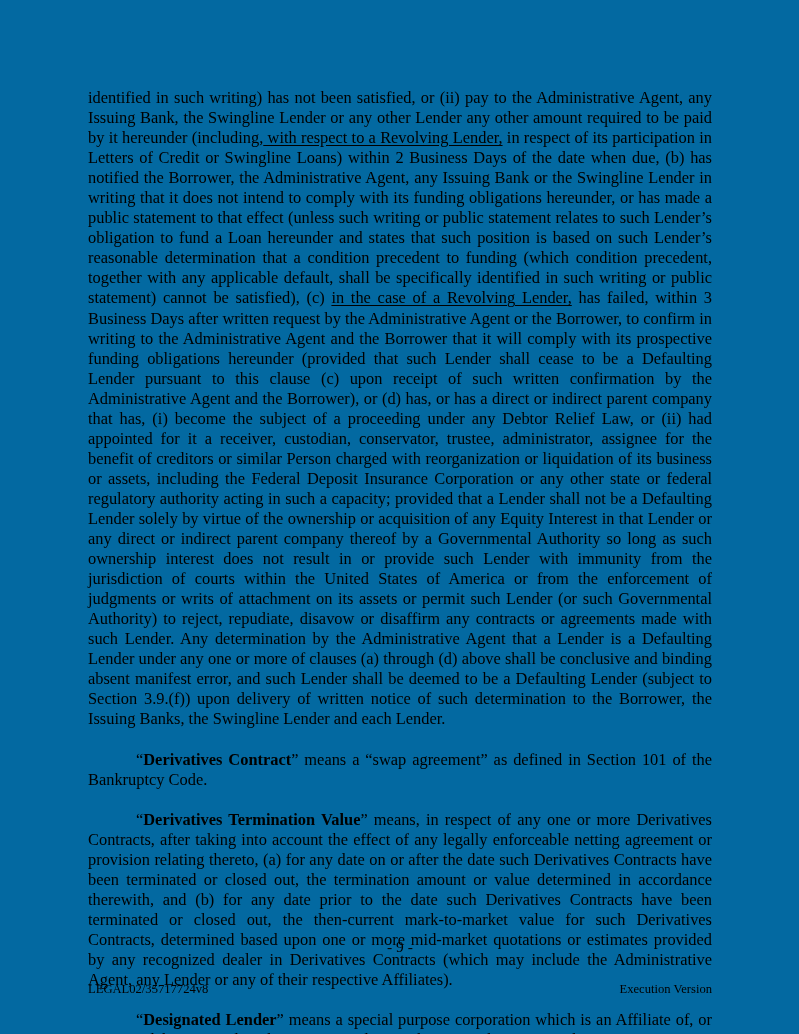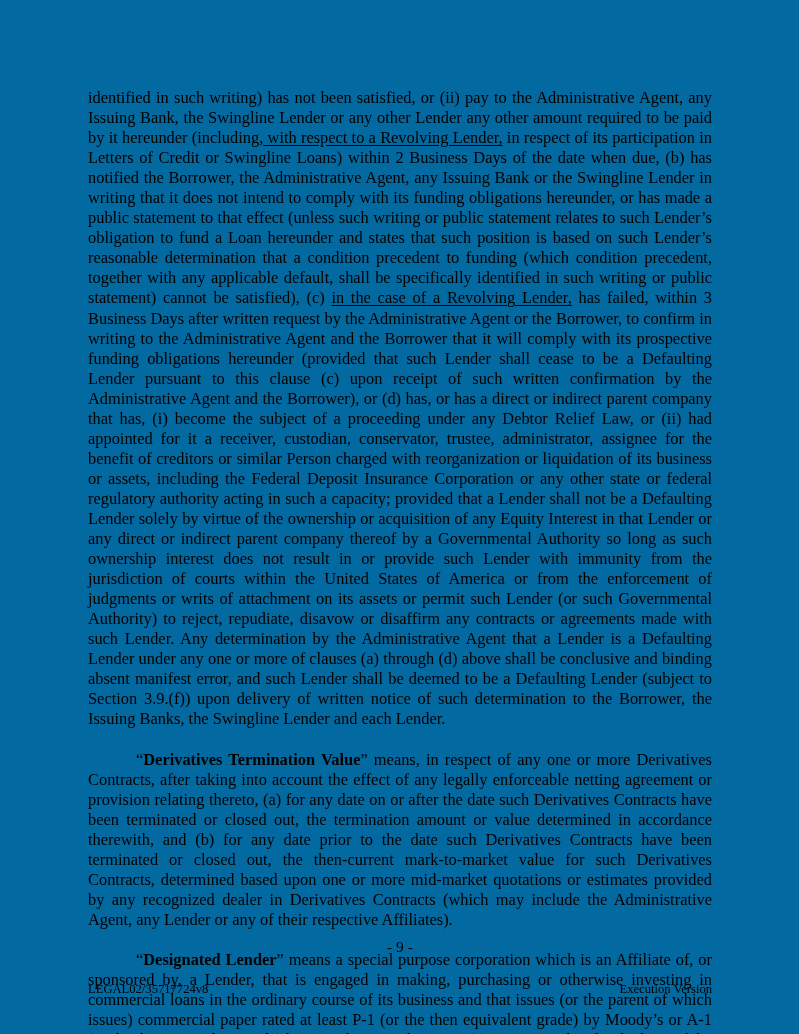--- a/index.html
+++ b/index.html
@@ -88,20 +88,21 @@
 </style>
 </head>
 <body>
 
 <div class="page">
 
   <div class="content">
 
     <p class="para"><span>identified in such writing) has not been satisfied, or (ii) pay to the Administrative Agent, any Issuing Bank, the Swingline Lender or any other Lender any other amount required to be paid by it hereunder (including,</span><span class="ins"> with respect to a Revolving Lender,</span><span> in respect of its participation in Letters of Credit or Swingline Loans) within 2 Business Days of the date when due, (b) has notified the Borrower, the Administrative Agent, any Issuing Bank or the Swingline Lender in writing that it does not intend to comply with its funding obligations hereunder, or has made a public statement to that effect (unless such writing or public statement relates to such Lender’s obligation to fund a Loan hereunder and states that such position is based on such Lender’s reasonable determination that a condition precedent to funding (which condition precedent, together with any applicable default, shall be specifically identified in such writing or public statement) cannot be satisfied), (c) </span><span class="ins">in the case of a Revolving Lender,</span><span> has failed, within 3 Business Days after written request by the Administrative Agent or the Borrower, to confirm in writing to the Administrative Agent and the Borrower that it will comply with its prospective funding obligations hereunder (provided that such Lender shall cease to be a Defaulting Lender pursuant to this clause (c) upon receipt of such written confirmation by the Administrative Agent and the Borrower), or (d) has, or has a direct or indirect parent company that has, (i) become the subject of a proceeding under any Debtor Relief Law, or (ii) had appointed for it a receiver, custodian, conservator, trustee, administrator, assignee for the benefit of creditors or similar Person charged with reorganization or liquidation of its business or assets, including the Federal Deposit Insurance Corporation or any other state or federal regulatory authority acting in such a capacity; provided that a Lender shall not be a Defaulting Lender solely by virtue of the ownership or acquisition of any Equity Interest in that Lender or any direct or indirect parent company thereof by a Governmental Authority so long as such ownership interest does not result in or provide such Lender with immunity from the jurisdiction of courts within the United States of America or from the enforcement of judgments or writs of attachment on its assets or permit such Lender (or such Governmental Authority) to reject, repudiate, disavow or disaffirm any contracts or agreements made with such Lender.  Any determination by the Administrative Agent that a Lender is a Defaulting Lender under any one or more of clauses (a) through (d) above shall be conclusive and binding absent manifest error, and such Lender shall be deemed to be a Defaulting Lender (subject to Section 3.9.(f)) upon delivery of written notice of such determination to the Borrower, the Issuing Banks, the Swingline Lender and each Lender.</span></p>
 
+    <p class="para indent"><span>“</span><span class="term">Derivatives Contract</span><span>”</span><span> means a “swap agreement” as defined in Section 101 of the Bankruptcy Code.</span></p>
 
     <p class="para indent"><span>“</span><span class="term">Derivatives Termination Value</span><span>”</span><span> means, in respect of any one or more Derivatives Contracts, after taking into account the effect of any legally enforceable netting agreement or provision relating thereto, (a) for any date on or after the date such Derivatives Contracts have been terminated or closed out, the termination amount or value determined in accordance therewith, and (b) for any date prior to the date such Derivatives Contracts have been terminated or closed out, the then-current mark-to-market value for such Derivatives Contracts, determined based upon one or more mid-market quotations or estimates provided by any recognized dealer in Derivatives Contracts (which may include the Administrative Agent, any Lender or any of their respective Affiliates).</span></p>
 
     <p class="para indent"><span>“</span><span class="term">Designated Lender</span><span>”</span><span> means a special purpose corporation which is an Affiliate of, or sponsored by, a Lender, that is engaged in making, purchasing or otherwise investing in commercial loans in the ordinary course of its business and that issues (or the parent of which issues) commercial paper rated at least P-1 (or the then equivalent grade) by Moody’s or A-1 (or the then equivalent grade) by S&amp;P that, in either case, (a) is organized under the laws of the United States of America or any state thereof, (b) shall have become a party to this Agreement pursuant to Section 12.5.(g) and (c) is not otherwise a Lender.</span></p>
 
   </div>
 
   <div class="footer" style="bottom: auto; top: 938px;">
     <div class="page-number">- 9 -</div>
     <div class="footer-row">

